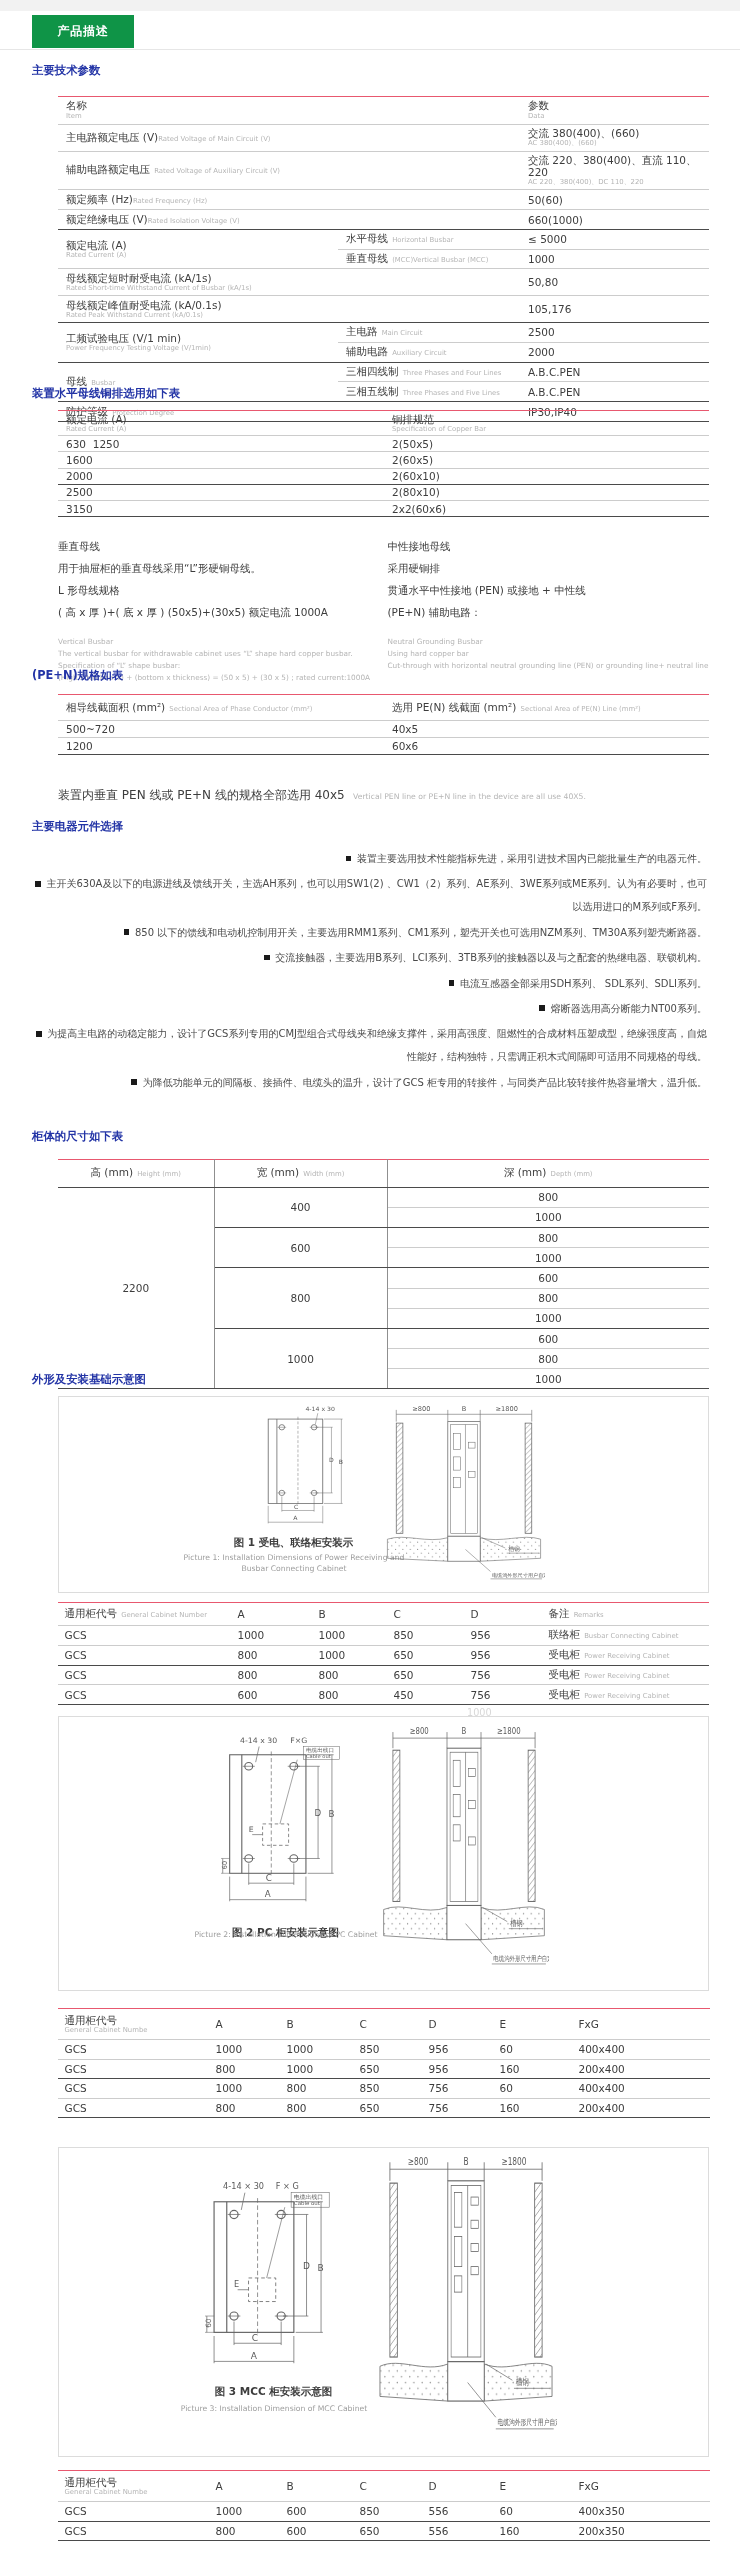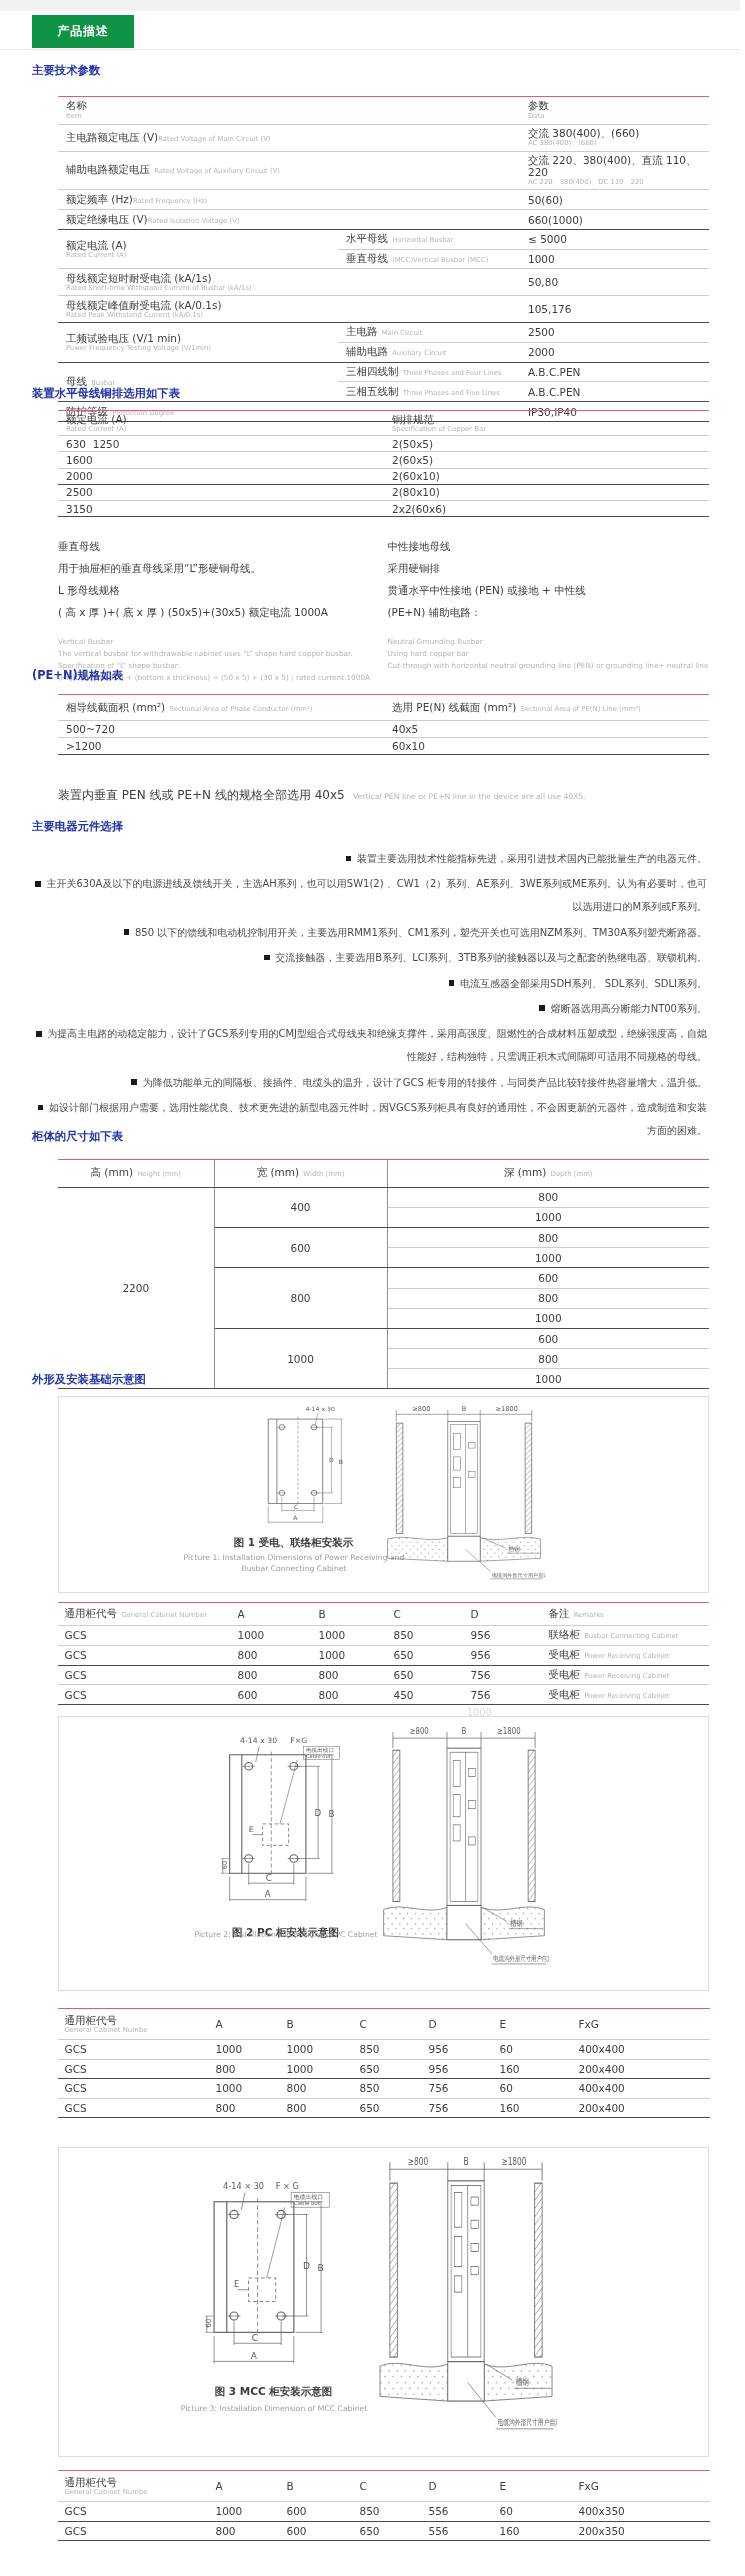--- a/index.html
+++ b/index.html
@@ -238,22 +238,22 @@
           <td><span class="cn">选用 PE(N) 线截面 (mm²)</span> <span class="en">Sectional Area of PE(N) Line (mm²)</span></td>
         </tr>
       </tbody>
       <tbody class="rep">
 
       <tr style="height:17px">
           <td><span class="cn">500~720</span></td>
           <td><span class="cn">40x5</span></td>
         </tr>
           <tr style="height:17px">
-          <td><span class="cn">&gt;1200</span></td>
-          <td><span class="cn">60x10</span></td>
+          <td><span class="cn">1200</span></td>
+          <td><span class="cn">60x6</span></td>
         </tr>
         </tbody>
     </table>
   </div>
 
   <div class="abs note" style="left:58px;top:787px;">
     <span class="cn">装置内垂直 PEN 线或 PE+N 线的规格全部选用 40x5</span>&nbsp;&nbsp;<span class="en" style="font-size:7.7px">Vertical PEN line or PE+N line in the device are all use 40X5.</span>
   </div>
 
   <div class="h abs" style="left:32px;top:819px;">主要电器元件选择</div>
@@ -261,21 +261,20 @@
   <div class="abs bullets" style="left:32px;top:847px;text-align:right;">
 
   <div class="bullet"><span class="sq"></span><span>装置主要选用技术性能指标先进，采用引进技术国内已能批量生产的电器元件。</span></div>
       <div class="bullet"><span class="sq"></span><span>主开关630A及以下的电源进线及馈线开关，主选AH系列，也可以用SW1(2) 、CW1（2）系列、AE系列、3WE系列或ME系列。认为有必要时，也可以选用进口的M系列或F系列。</span></div>
       <div class="bullet"><span class="sq"></span><span>850 以下的馈线和电动机控制用开关，主要选用RMM1系列、CM1系列，塑壳开关也可选用NZM系列、TM30A系列塑壳断路器。</span></div>
       <div class="bullet"><span class="sq"></span><span>交流接触器，主要选用B系列、LCI系列、3TB系列的接触器以及与之配套的热继电器、联锁机构。</span></div>
       <div class="bullet"><span class="sq"></span><span>电流互感器全部采用SDH系列、 SDL系列、SDLI系列。</span></div>
       <div class="bullet"><span class="sq"></span><span>熔断器选用高分断能力NT00系列。</span></div>
       <div class="bullet"><span class="sq"></span><span>为提高主电路的动稳定能力，设计了GCS系列专用的CMJ型组合式母线夹和绝缘支撑件，采用高强度、阻燃性的合成材料压塑成型，绝缘强度高，自熄性能好，结构独特，只需调正积木式间隔即可适用不同规格的母线。</span></div>
       <div class="bullet"><span class="sq"></span><span>为降低功能单元的间隔板、接插件、电缆头的温升，设计了GCS 柜专用的转接件，与同类产品比较转接件热容量增大，温升低。</span></div>
-      <div class="bullet"><span class="sq"></span><span>如设计部门根据用户需要，选用性能优良、技术更先进的新型电器元件时，因VGCS系列柜具有良好的通用性，不会因更新的元器件，造成制造和安装方面的困难。</span></div>
     </div>
 
   <div class="h abs" style="left:32px;top:1129px;">柜体的尺寸如下表</div>
 
   <div class="abs" style="left:58px;top:1159px;">
     <table class="tbl t4">
       <colgroup>
           <col style="width:156px">
           <col style="width:173px">
           <col style="width:322px">

